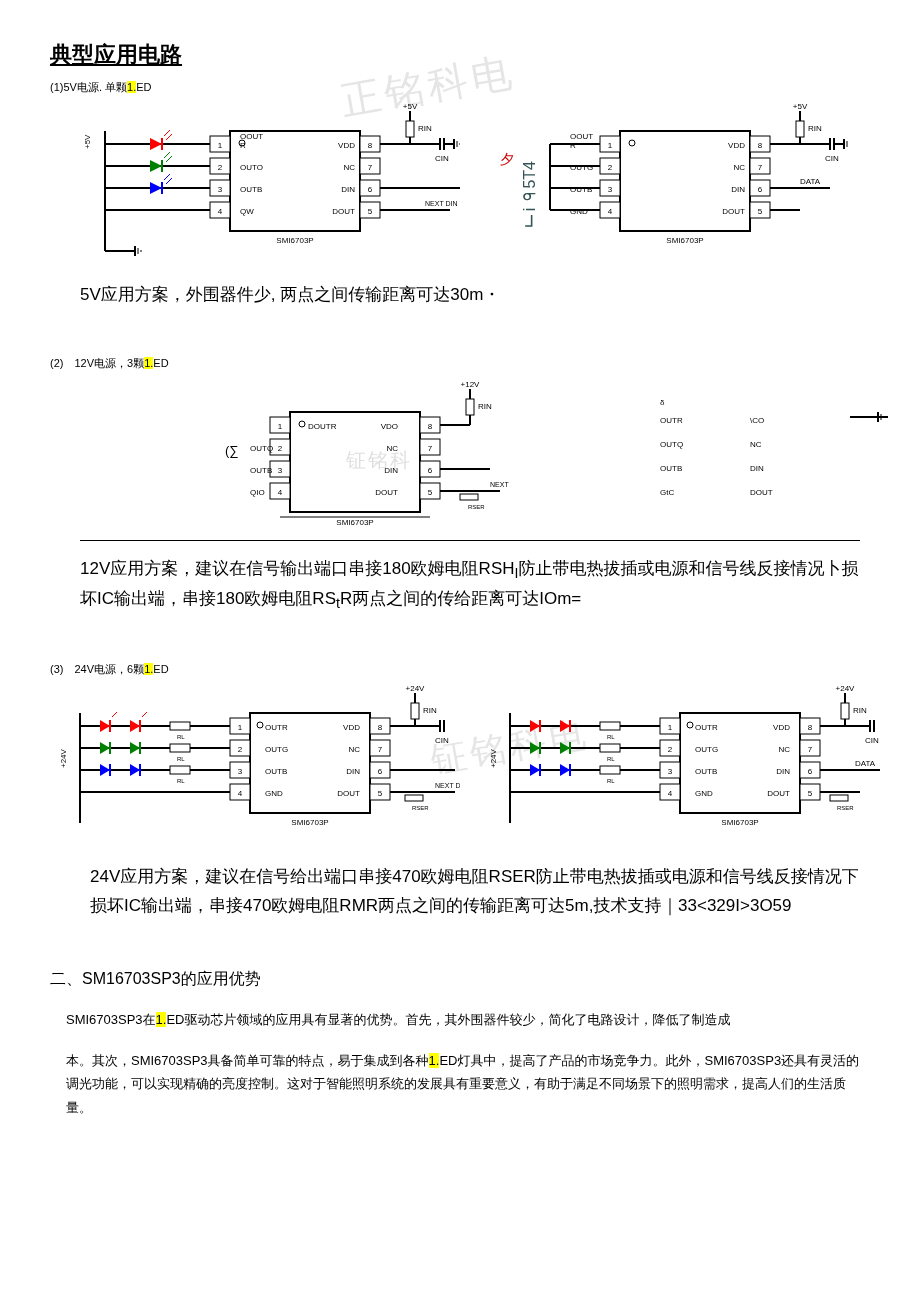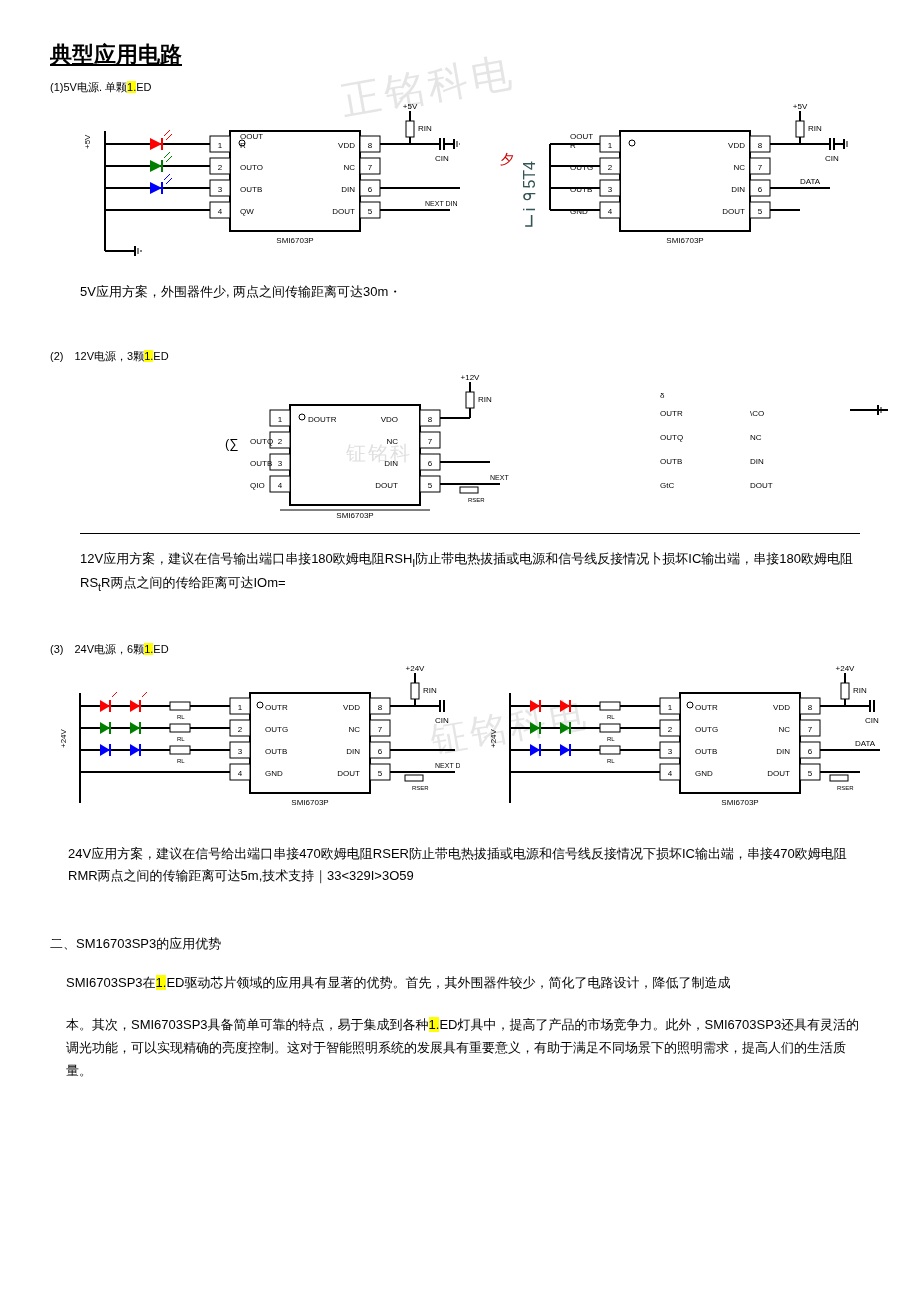--- a/index.html
+++ b/index.html
@@ -17,31 +17,31 @@
     margin: 0 0 10px 0;
     text-decoration: underline;
   }
   .section-head {
     font-size: 11px;
     margin: 8px 0 6px 0;
   }
   .hl { background: #ffff00; }
   .para {
     margin: 8px 0 18px 30px;
-    font-size: 13px;
+    font-size: 17px;
     line-height: 1.7;
   }
   .para2 {
     margin: 8px 0 18px 16px;
     font-size: 13px;
     line-height: 1.8;
   }
   .spacer { height: 20px; }
   .subhead {
-    font-size: 13px;
+    font-size: 16px;
     margin: 10px 0 18px 0;
   }
   
   .circuits {
     display: flex;
     gap: 30px;
     margin: 0 0 10px 30px;
     align-items: flex-start;
   }
   .circuit {
@@ -468,21 +468,21 @@
       <text x="375" y="60">CIN</text>
       <line x1="330" y1="87" x2="390" y2="87" stroke="#000" stroke-width="2"></line>
       <text x="365" y="83">DATA</text>
       <line x1="330" y1="109" x2="370" y2="109" stroke="#000" stroke-width="2"></line>
       <rect x="340" y="112" width="18" height="6" fill="#fff" stroke="#000"></rect>
       <text x="347" y="127" font-size="6">RSER</text>
     </svg>
   </div>
 </div>
 
-<div class="para" style="margin-left:18px;">24V应用方案，建议在信号给出端口串接470欧姆电阻RSER防止带电热拔插或电源和信号线反接情况下损坏IC输出端，串接470欧姆电阻RMR两点之间的传输距离可达5m,技术支持｜33&lt;329I&gt;3O59</div>
+<div class="para" style="margin-left:40px;">24V应用方案，建议在信号给出端口串接470欧姆电阻RSER防止带电热拔插或电源和信号线反接情况下损坏IC输出端，串接470欧姆电阻RMR两点之间的传输距离可达5m,技术支持｜33&lt;329I&gt;3O59</div>
 
 <div class="spacer"></div>
 
 <div class="subhead">二、SM16703SP3的应用优势</div>
 
 <div class="para2">
   <span>SMI6703SP3在</span><span class="hl">1.</span><span>ED驱动芯片领域的应用具有显著的优势。首先，其外围器件较少，简化了电路设计，降低了制造成</span>
 </div>
 
 <div class="para2">

